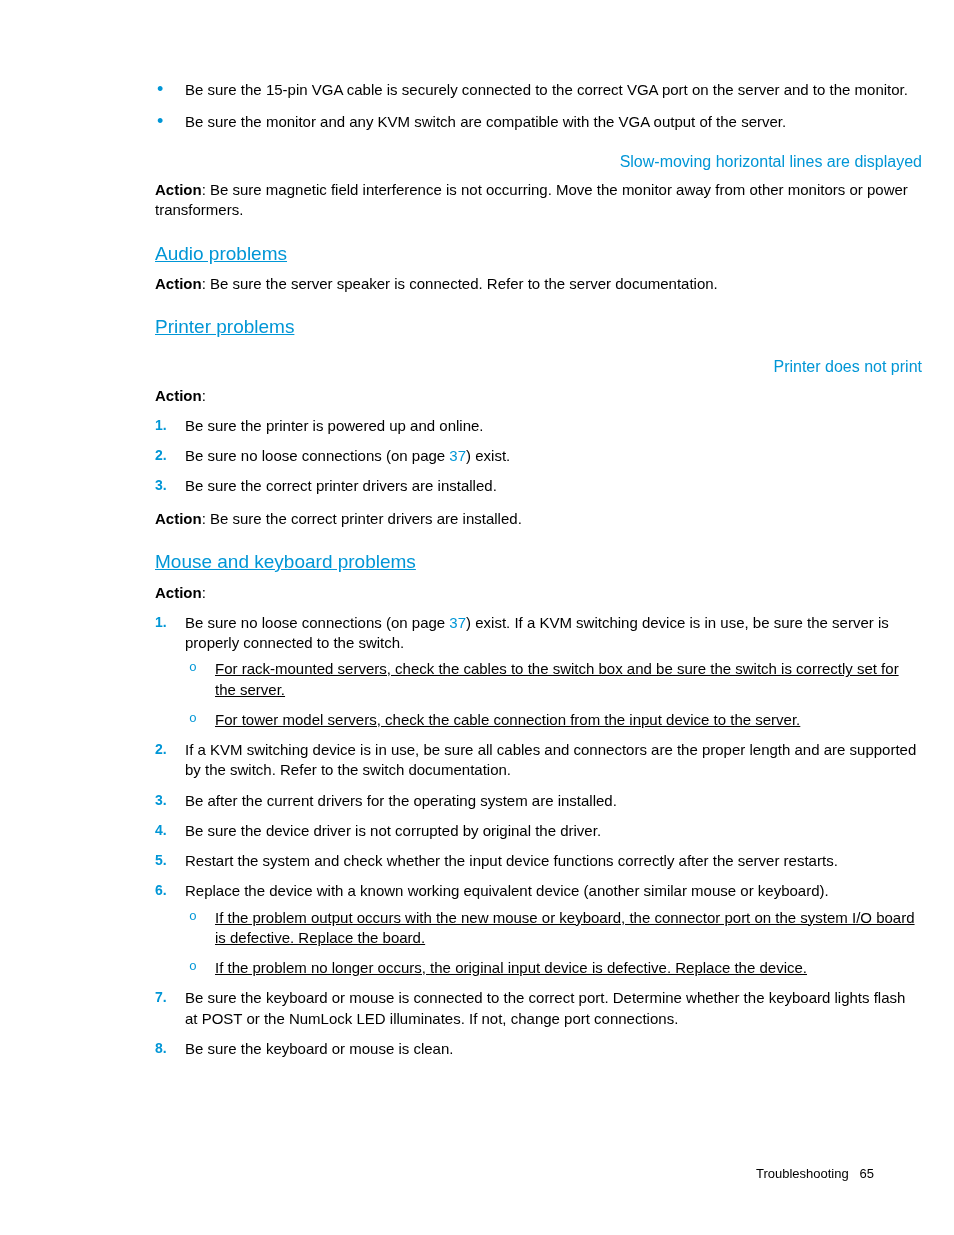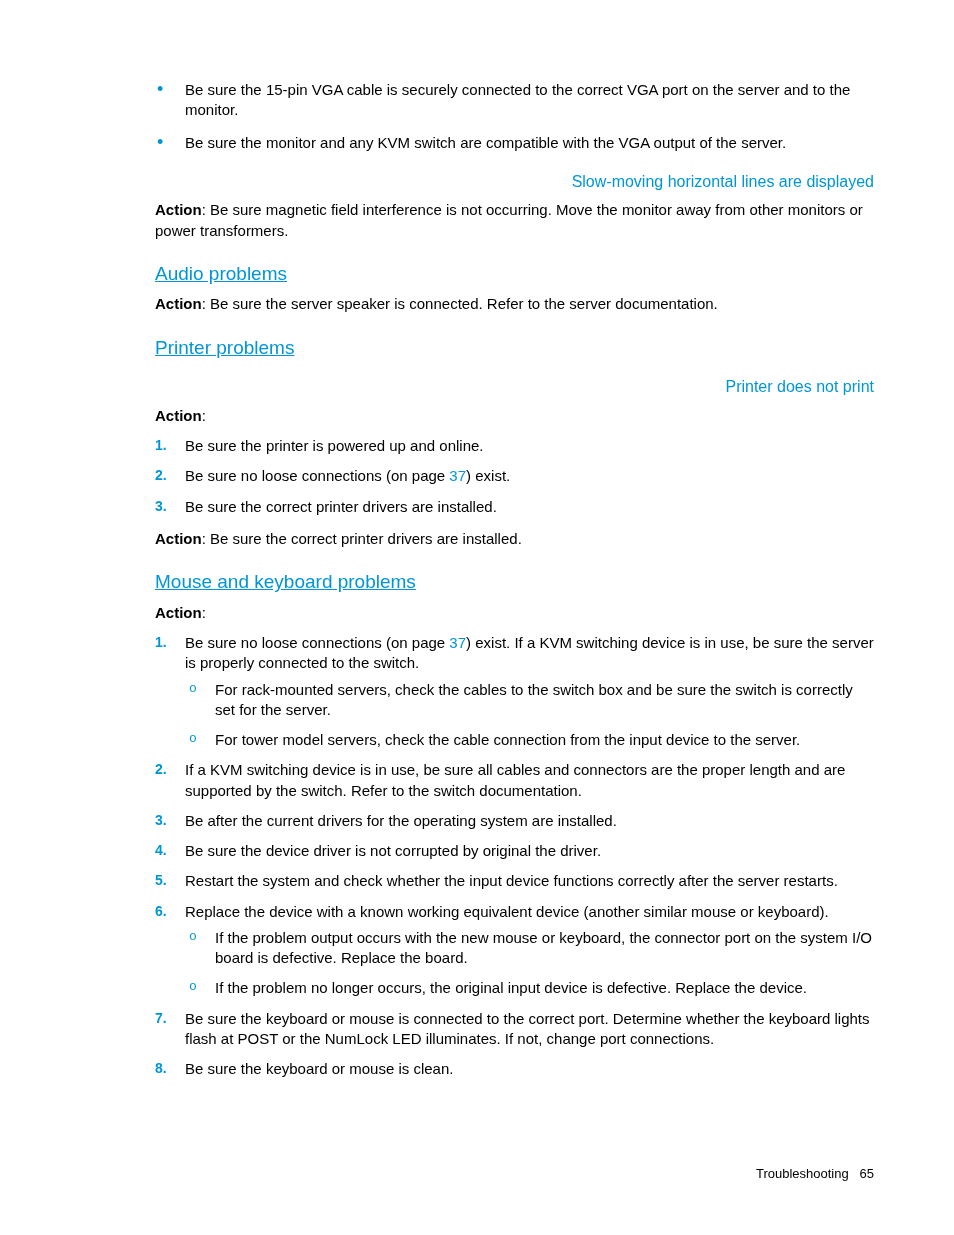--- a/index.html
+++ b/index.html
@@ -8,21 +8,21 @@
     padding: 0;
     background: #ffffff;
     font-family: Futura, "Trebuchet MS", "Century Gothic", Arial, sans-serif;
     color: #000000;
   }
   .page {
     width: 954px;
     height: 1235px;
     position: relative;
     box-sizing: border-box;
-    padding: 80px 80px 60px 155px;
+    padding: 80px 32px 60px 155px;
     font-size: 15px;
     line-height: 1.35;
   }
   ul.disc {
     list-style: none;
     margin: 0 0 18px 0;
     padding: 0;
   }
   ul.disc > li {
     position: relative;
@@ -40,20 +40,21 @@
   }
   ul.circle {
     list-style: none;
     margin: 6px 0 0 0;
     padding: 0;
   }
   ul.circle > li {
     position: relative;
     padding-left: 30px;
     margin: 0 0 10px 0;
+    text-decoration: underline;
   }
   ul.circle > li::before {
     content: "o";
     position: absolute;
     left: 4px;
     top: 0px;
     color: #0096d6;
     font-family: "Courier New", monospace;
     font-size: 13px;
     font-weight: normal;

